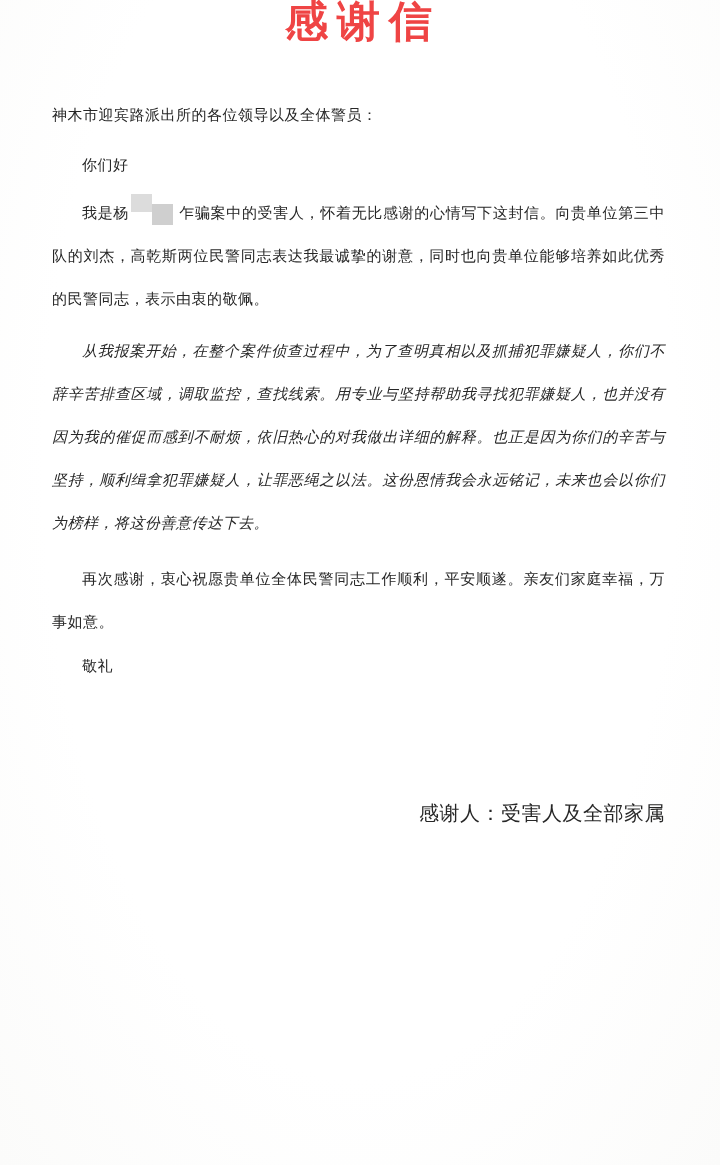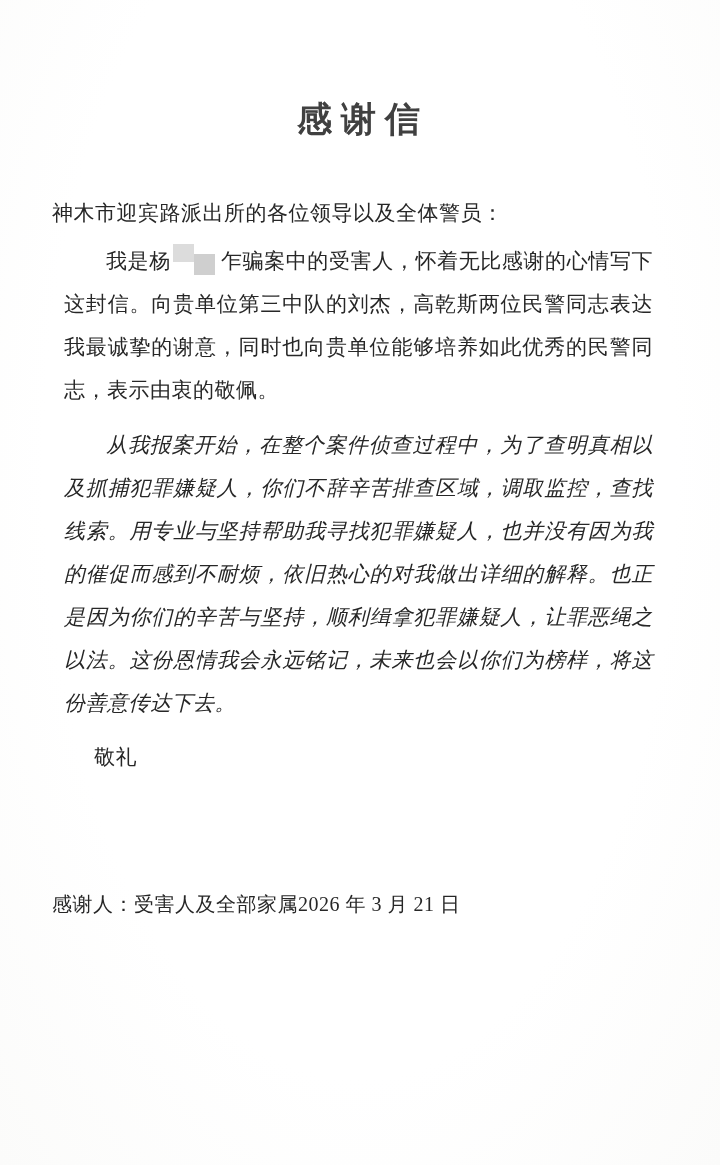--- a/index.html
+++ b/index.html
@@ -15,45 +15,44 @@
     overflow: hidden;
   }
   .page {
     box-sizing: border-box;
     width: 720px;
     height: 1165px;
     padding: 0 55px 0 52px;
   }
   .title {
     margin: 0;
-    padding-top: 98px;
     height: 44px;
     line-height: 44px;
     text-align: center;
-    font-size: 35px;
+    font-size: 43px;
     font-weight: 600;
     letter-spacing: 9px;
     text-indent: 9px; 
-    color: #404040;
+    color: #ef4444;
   }
   .body-text {
-    font-size: 21px;
+    font-size: 15px;
     line-height: 43px;
     letter-spacing: 0.5px;
     text-align: justify;
   }
   .salutation {
     margin: 50px 0 0 0;
   }
   .greeting {
     margin: 7px 0 0 0;
     text-indent: 2em;
   }
   .para {
-    margin: 12px;
+    margin: 0;
     text-indent: 2em;
   }
   .para.p1 { margin-top: 5px; }
   .para.p2 { margin-top: 9px; font-style: italic; }
   .para.p3 { margin-top: 13px; }
   .closing {
     margin: 7px 0 0 0;
     text-indent: 2em;
   }
   .closing.second { margin-top: 2px; font-family: Liberation Mono, monospace; }
@@ -78,46 +77,47 @@
     position: absolute;
     left: 23px;
     top: 11px;
     width: 21px;
     height: 21px;
     background: #cfcfcf;
   }
   .sign-block {
     margin-top: 105px;
     display: flex;
-    flex-direction: row;
+    flex-direction: column;
     align-items: flex-end;
     font-size: 20px;
     line-height: 38px;
     letter-spacing: 0.5px;
   }
   .sign-date {
     margin-right: 52px;
   }
 </style>
 </head>
 <body>
 
 <div class="page">
 
   <h1 class="title">感谢信</h1>
 
   <p class="body-text salutation">神木市迎宾路派出所的各位领导以及全体警员：</p>
 
+  <p class="body-text greeting">你们好</p>
 
   <p class="body-text para p1"><span>我是杨</span><span class="mosaic"></span><span>乍骗案中的受害人，怀着无比感谢的心情写下这封信。向贵单位第三中队的刘杰，高乾斯两位民警同志表达我最诚挚的谢意，同时也向贵单位能够培养如此优秀的民警同志，表示由衷的敬佩。</span></p>
 
   <p class="body-text para p2">从我报案开始，在整个案件侦查过程中，为了查明真相以及抓捕犯罪嫌疑人，你们不辞辛苦排查区域，调取监控，查找线索。用专业与坚持帮助我寻找犯罪嫌疑人，也并没有因为我的催促而感到不耐烦，依旧热心的对我做出详细的解释。也正是因为你们的辛苦与坚持，顺利缉拿犯罪嫌疑人，让罪恶绳之以法。这份恩情我会永远铭记，未来也会以你们为榜样，将这份善意传达下去。</p>
 
+  <p class="body-text para p3">再次感谢，衷心祝愿贵单位全体民警同志工作顺利，平安顺遂。亲友们家庭幸福，万事如意。</p>
 
 
   <p class="body-text closing second">敬礼</p>
 
   <div class="sign-block">
     <div class="sign-name">感谢人：受害人及全部家属</div>
-    <div class="sign-date">2026 年 3 月 21 日</div>
   </div>
 
 </div>
 
 </body></html>

